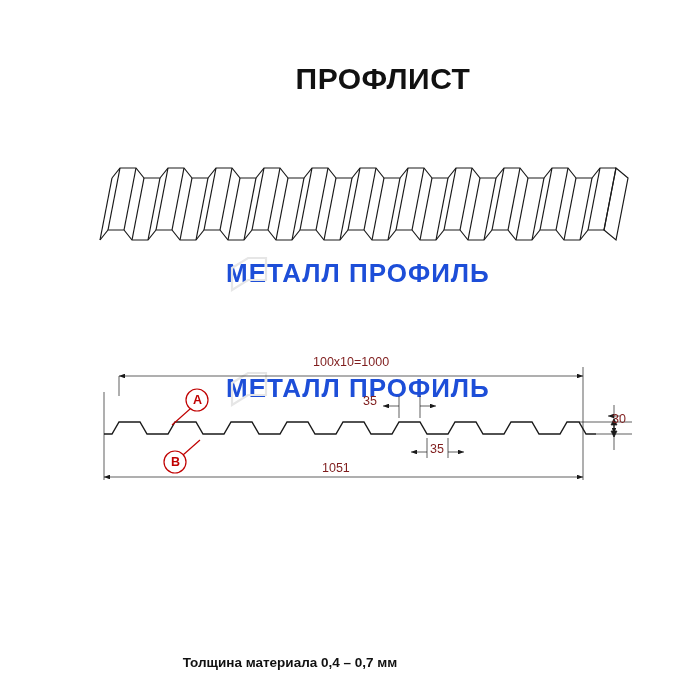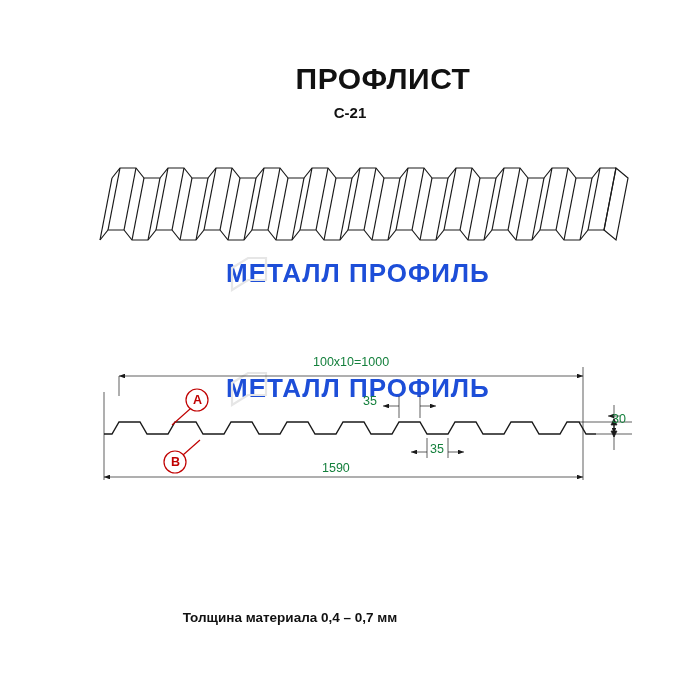--- a/index.html
+++ b/index.html
@@ -36,21 +36,21 @@
     top: 104px;
     left: 0;
     width: 700px;
     text-align: center;
     font-size: 15px;
     font-weight: bold;
     color: #111111;
   }
   .footer-note {
     position: absolute;
-    top: 610px;
+    top: 655px;
     left: 0;
     width: 580px;
     text-align: center;
     font-size: 13.5px;
     font-weight: bold;
     color: #111111;
   }
   svg.layer {
     position: absolute;
     top: 0;
@@ -65,21 +65,21 @@
     letter-spacing: 1px;
     font-size: 26px;
     white-space: nowrap;
     user-select: none;
   }
   .wm1 { top: 258px; left: 226px; }
   .wm2 { top: 373px; left: 226px; }
   .dim-text {
     position: absolute;
     font-size: 12.5px;
-    color: #15803d;
+    color: #7f1d1d;
     white-space: nowrap;
   }
   .callout-letter {
     position: absolute;
     font-size: 12.5px;
     font-weight: bold;
     color: #c00000;
   }
 </style>
 </head>
@@ -91,21 +91,20 @@
   <div class="wm wm2">МЕТАЛЛ ПРОФИЛЬ</div>
 
   <svg class="layer" viewBox="0 0 700 700">
     <g stroke="#e6e6e6" stroke-width="2.2" fill="none">
       <path d="M232 268 l16 -10 l18 0 l0 22 l-18 0 l-16 10 z"></path>
       <path d="M232 383 l16 -10 l18 0 l0 22 l-18 0 l-16 10 z"></path>
     </g>
   </svg>
 
   <div class="title">ПРОФЛИСТ</div>
-  <div class="subtitle">С-21</div>
 
   <svg class="layer" viewBox="0 0 700 700">
     <g fill="none" stroke="#1a1a1a" stroke-width="1.2" stroke-linejoin="miter">
 
       <path d="M112 178 L120 168 L136 168 L144 178 L160 178 L168 168 L184 168 L192 178 L208 178
                L216 168 L232 168 L240 178 L256 178 L264 168 L280 168 L288 178 L304 178
                L312 168 L328 168 L336 178 L352 178 L360 168 L376 168 L384 178 L400 178
                L408 168 L424 168 L432 178 L448 178 L456 168 L472 168 L480 178 L496 178
                L504 168 L520 168 L528 178 L544 178 L552 168 L568 168 L576 178 L592 178
                L600 168 L616 168"></path>
@@ -225,21 +224,21 @@
 
     <g stroke="#c00000" stroke-width="1.2" fill="none">
       <circle cx="197" cy="400" r="11"></circle>
       <path d="M190 409 L172 425"></path>
       <circle cx="175" cy="462" r="11"></circle>
       <path d="M183 455 L200 440"></path>
     </g>
   </svg>
 
   <div class="dim-text" style="top:355px; left:313px;">100х10=1000</div>
-  <div class="dim-text" style="top:461px; left:322px;">1590</div>
+  <div class="dim-text" style="top:461px; left:322px;">1051</div>
   <div class="dim-text" style="top:394px; left:363px;">35</div>
   <div class="dim-text" style="top:442px; left:430px;">35</div>
   <div class="dim-text" style="top:412px; left:612px;">30</div>
 
   <div class="callout-letter" style="top:393px; left:193px;">A</div>
   <div class="callout-letter" style="top:455px; left:171px;">B</div>
 
   <div class="footer-note">Толщина материала 0,4 – 0,7 мм</div>
 
 </div>

